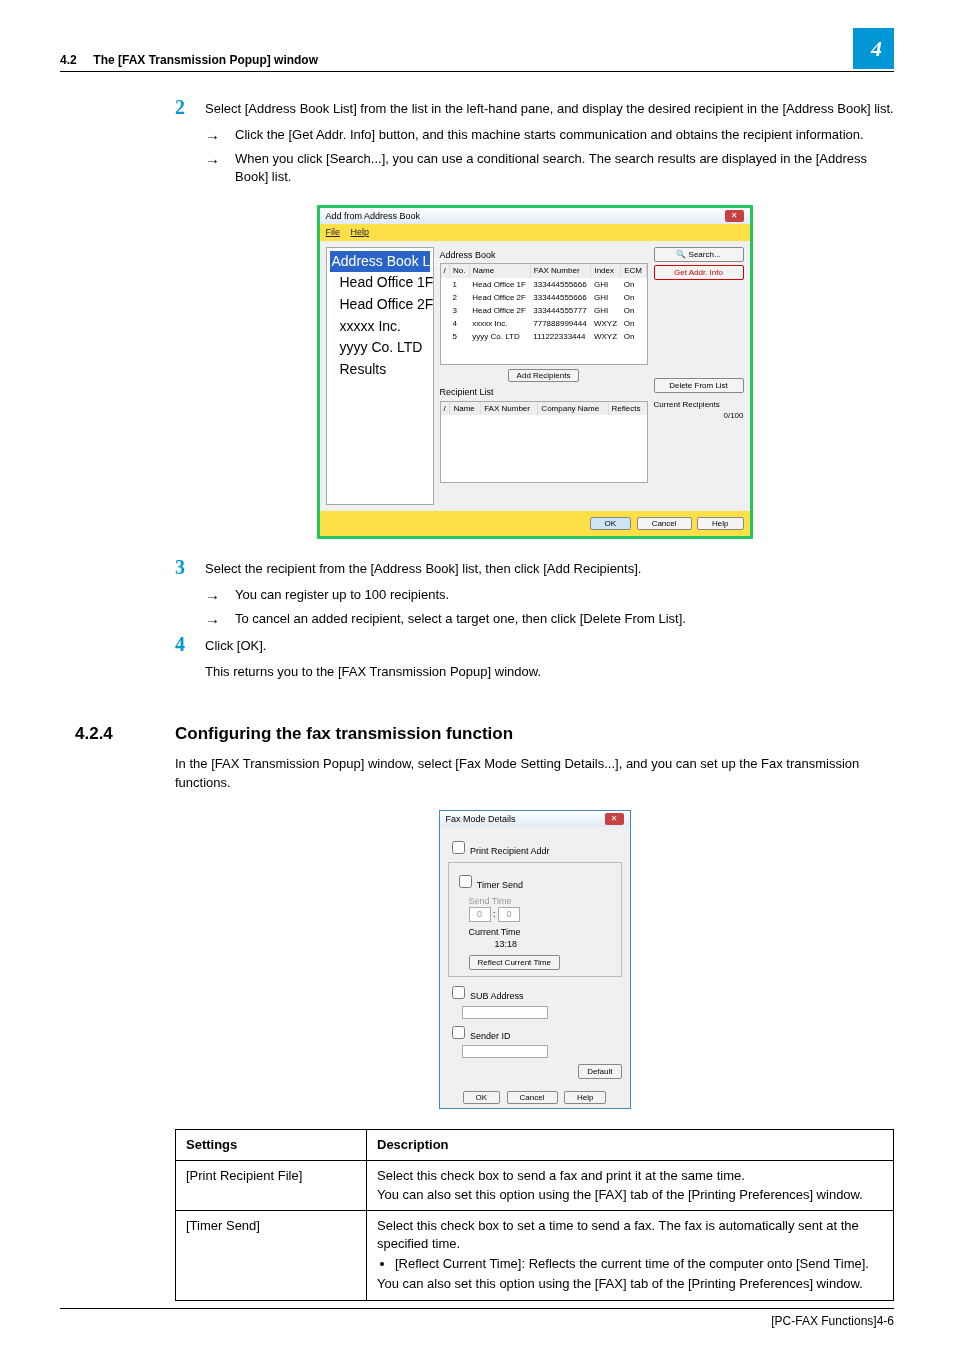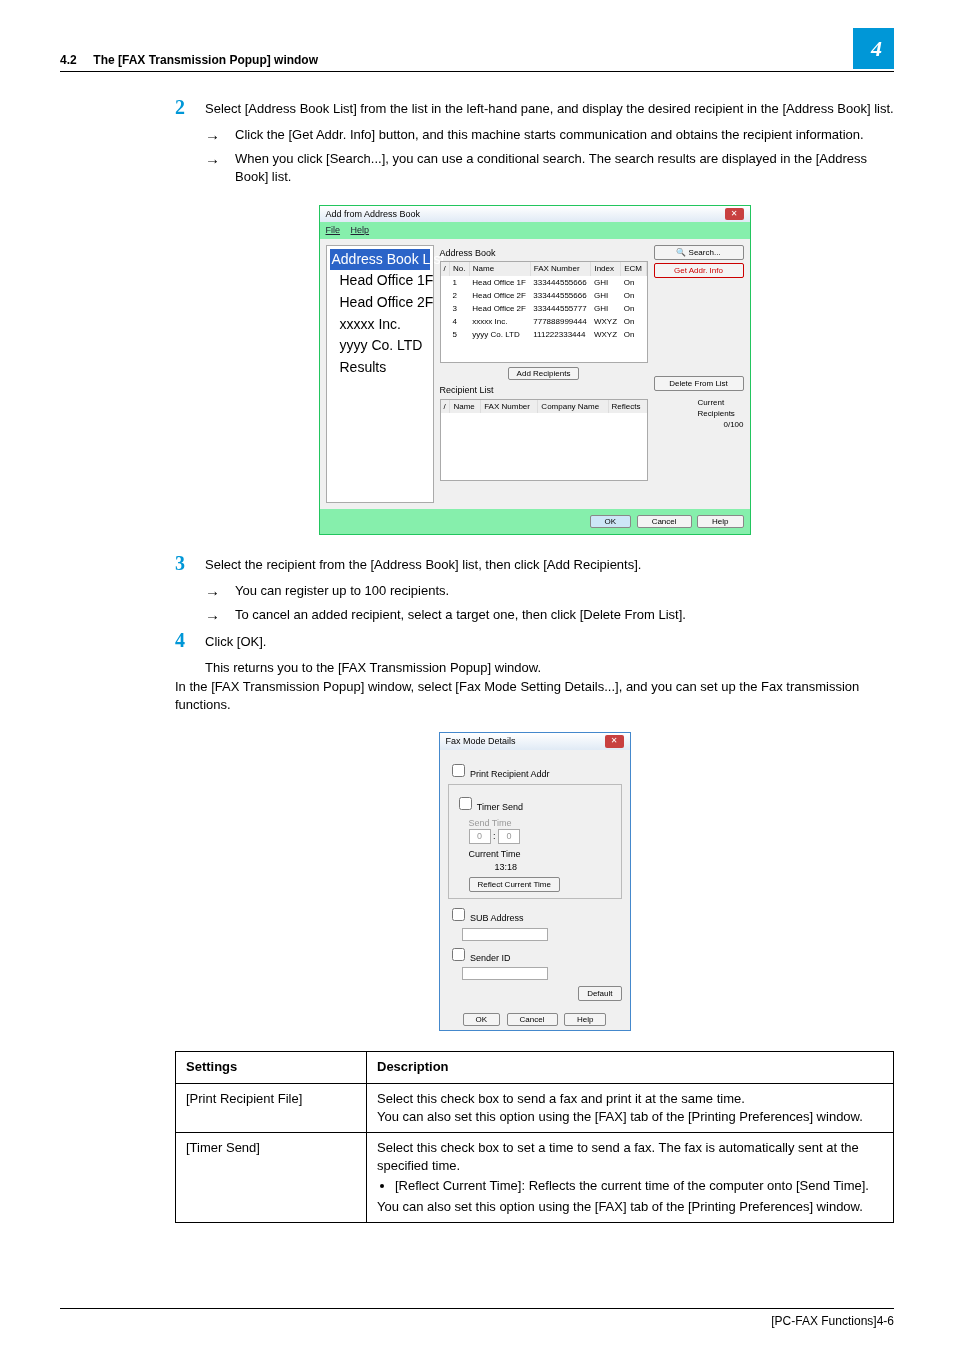--- a/index.html
+++ b/index.html
@@ -94,25 +94,25 @@
   .section-num {
     display: inline-block;
     width: 100px;
     margin-left: -115px;
     padding-left: 15px;
   }
 
   
   .ss1 {
     display: inline-block;
-    border: 1px solid #22c55e;
+    border: 3px solid #22c55e;
     width: 430px;
     font-size: 9px;
     text-align: left;
-    background: #86efac;
+    background: #fde047;
   }
   .ss1-title {
     background: linear-gradient(#fff,#e0eaf5);
     padding: 2px 6px;
     font-size: 9px;
     display:flex; justify-content:space-between;
   }
   .ss1-title .close { background:#c84040;color:#fff;padding:0 6px;font-size:8px;border-radius:2px;}
   .ss1-menu { padding: 2px 6px; font-size:9px; }
   .ss1-menu span { margin-right: 8px; text-decoration: underline; color:#223;}
@@ -305,21 +305,21 @@
                 </tr>
               </tbody>
                 </table>
             </div>
           </div>
           <div class="ss1-right">
             <button>🔍 <span>Search...</span></button>
             <button class="info">Get Addr. Info</button>
             <div style="height:95px;"></div>
             <button>Delete From List</button>
-            <div style="margin-top:6px;margin-left:44px;">Current Recipients</div>
+            <div style="margin-top:6px;">Current Recipients</div>
             <div style="text-align:right;">0/100</div>
           </div>
         </div>
         <div class="ss1-btns">
           <button>OK</button>
           <button>Cancel</button>
           <button>Help</button>
         </div>
       </div>
     </div>
@@ -336,20 +336,23 @@
       <div class="arrow">→</div>
       <div class="sub-text">To cancel an added recipient, select a target one, then click [Delete From List].</div>
     </div>
 
     <div class="step">
       <div class="step-num">4</div>
       <div class="step-text">Click [OK].</div>
     </div>
     <div class="indent-plain">This returns you to the [FAX Transmission Popup] window.</div>
 
+    <h2 class="section">
+      <span class="section-num">4.2.4</span><span>Configuring the fax transmission function</span>
+    </h2>
     <div>In the [FAX Transmission Popup] window, select [Fax Mode Setting Details...], and you can set up the Fax transmission functions.</div>
 
     <div class="screenshot-wrap">
       <div class="ss2">
         <div class="ss2-title">
           <span>Fax Mode Details</span>
           <span class="close">✕</span>
         </div>
         <div class="ss2-body">
           <label><input type="checkbox" style=""> <span>Print Recipient Addr</span></label>

